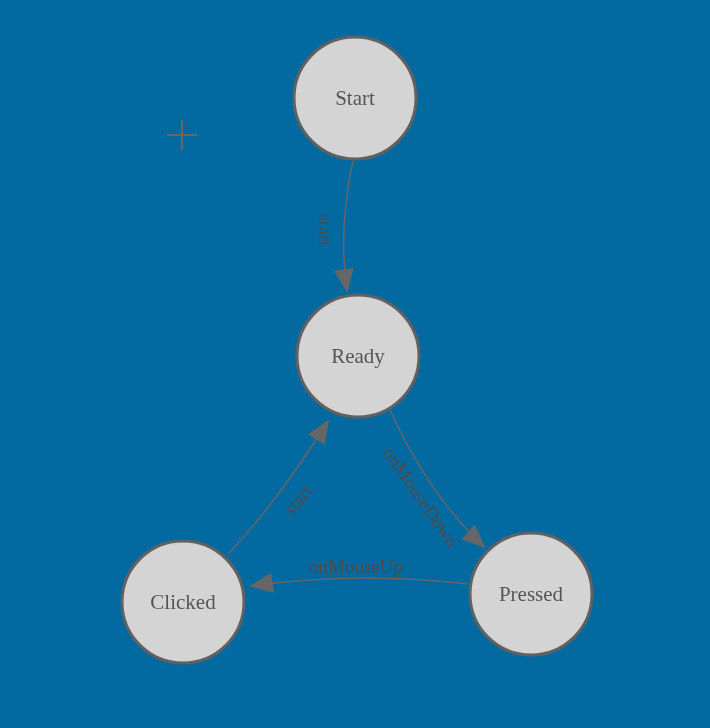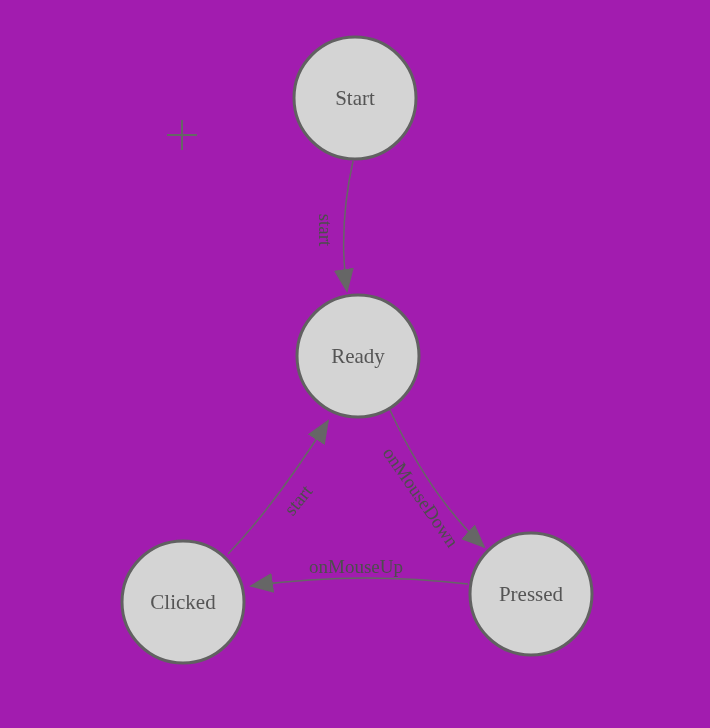--- a/index.html
+++ b/index.html
@@ -5,21 +5,21 @@
   html, body {
     margin: 0;
     padding: 0;
     background: #ffffff;
     font-family: "Liberation Serif", "DejaVu Serif", serif;
   }
   .stage {
     position: relative;
     width: 710px;
     height: 728px;
-    background: #a21caf;
+    background: #0369a1;
     overflow: hidden;
   }
   svg text {
     user-select: none;
   }
   .node-circle {
     cursor: move;
   }
   .edge-path {
     cursor: pointer;

